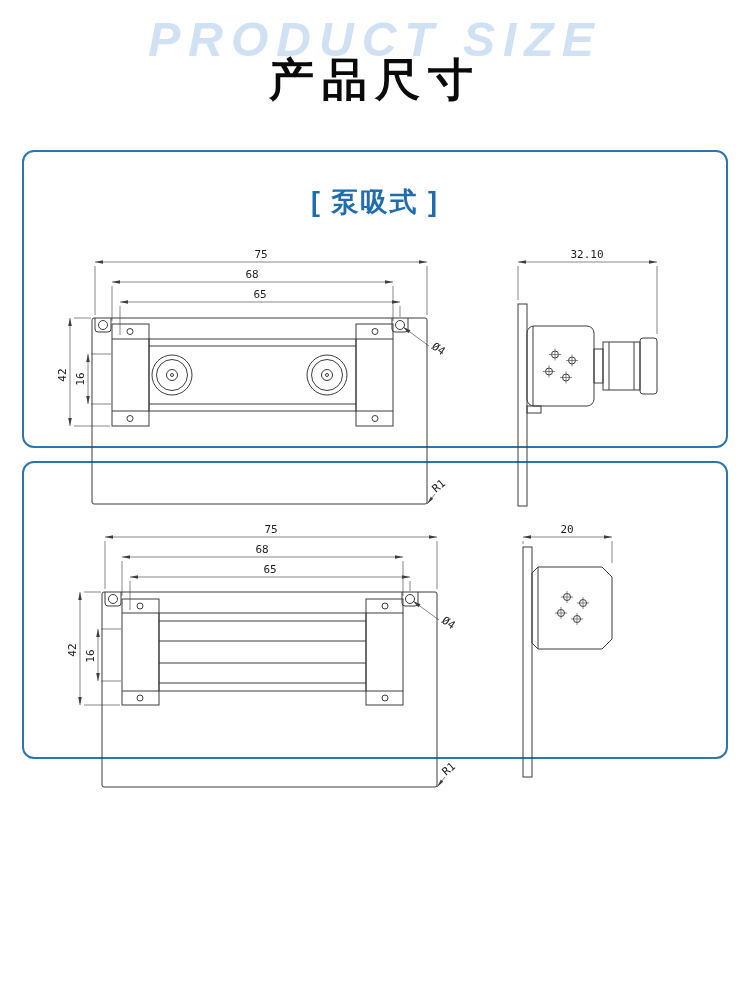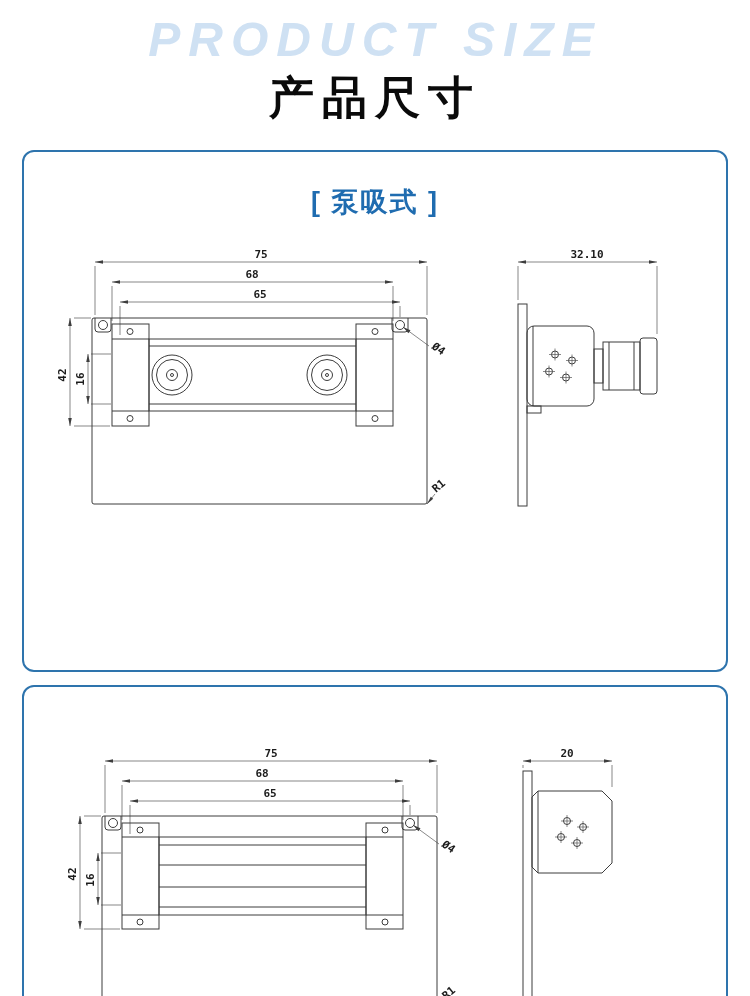--- a/index.html
+++ b/index.html
@@ -3,26 +3,26 @@
 <meta charset="utf-8">
 <style>
   * { margin:0; padding:0; box-sizing:border-box; }
   html,body { background:#ffffff; }
   body { width:750px; height:996px; font-family:"Liberation Sans",sans-serif; position:relative; overflow:hidden; }
 
   .header { position:relative; height:150px; }
   .bg-title { position:absolute; top:12px; left:0; width:100%; text-align:center;
               font-size:48px; font-weight:800; letter-spacing:8px; color:#cfe1f3;font-style:italic; }
   .main-title { position:absolute; top:50px; left:0; width:100%; text-align:center;
-                font-size:45px; font-weight:900; color:#0a0a0a; letter-spacing:8px;margin-top:18px; }
-
-  .panel { width:706px; height:522px; margin:0 auto 13px; border:2px solid #2e74ad;
+                font-size:45px; font-weight:900; color:#0a0a0a; letter-spacing:8px; }
+
+  .panel { width:706px; height:298px; margin:0 auto 13px; border:2px solid #2e74ad;
            border-radius:12px; padding-top:32px; background:#fff; }
   .panel-title { text-align:center; color:#1f6cb0; font-size:27px; font-weight:700; letter-spacing:2px; }
-  .drawing { display:flex; justify-content:center; align-items:flex-start; margin-top:22px; gap:20px;font-weight:bold; }
+  .drawing { display:flex; justify-content:center; align-items:flex-start; margin-top:22px; gap:20px; }
   svg { display:block; }
   svg text { font-family:"DejaVu Sans Mono","Liberation Mono",monospace; font-size:11px; fill:#1c1c1c; }
   .ln   { stroke:#3d3d3d; stroke-width:1; fill:none; }
   .thin { stroke:#555555; stroke-width:0.7; fill:none; }
   .arr  { fill:#3d3d3d; stroke:none; }
 </style>
 </head>
 <body>
 
 <header class="header">

